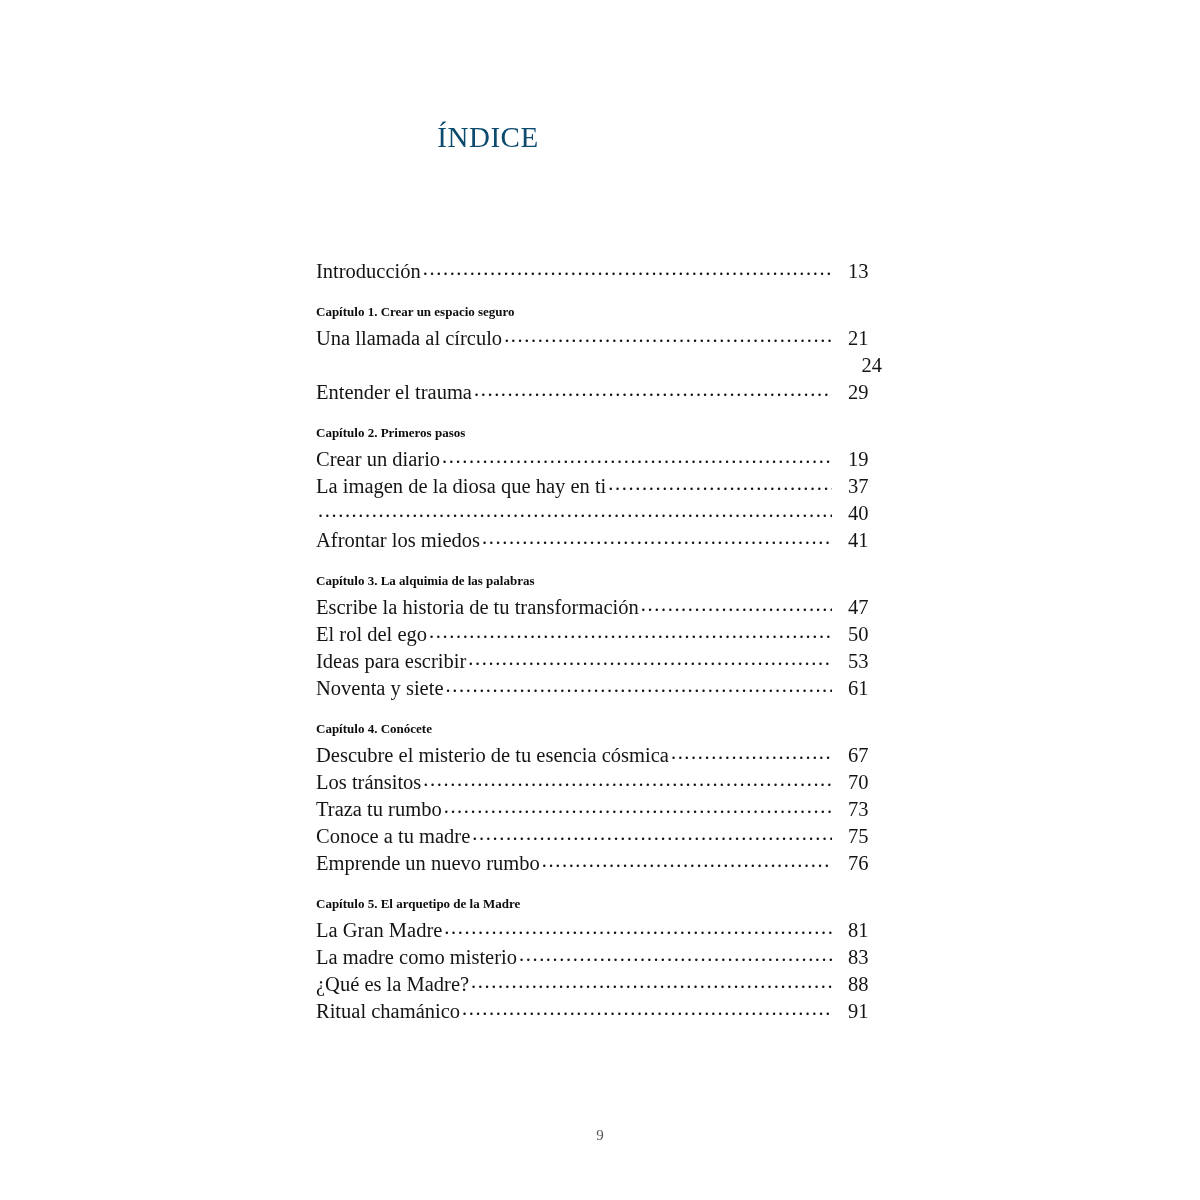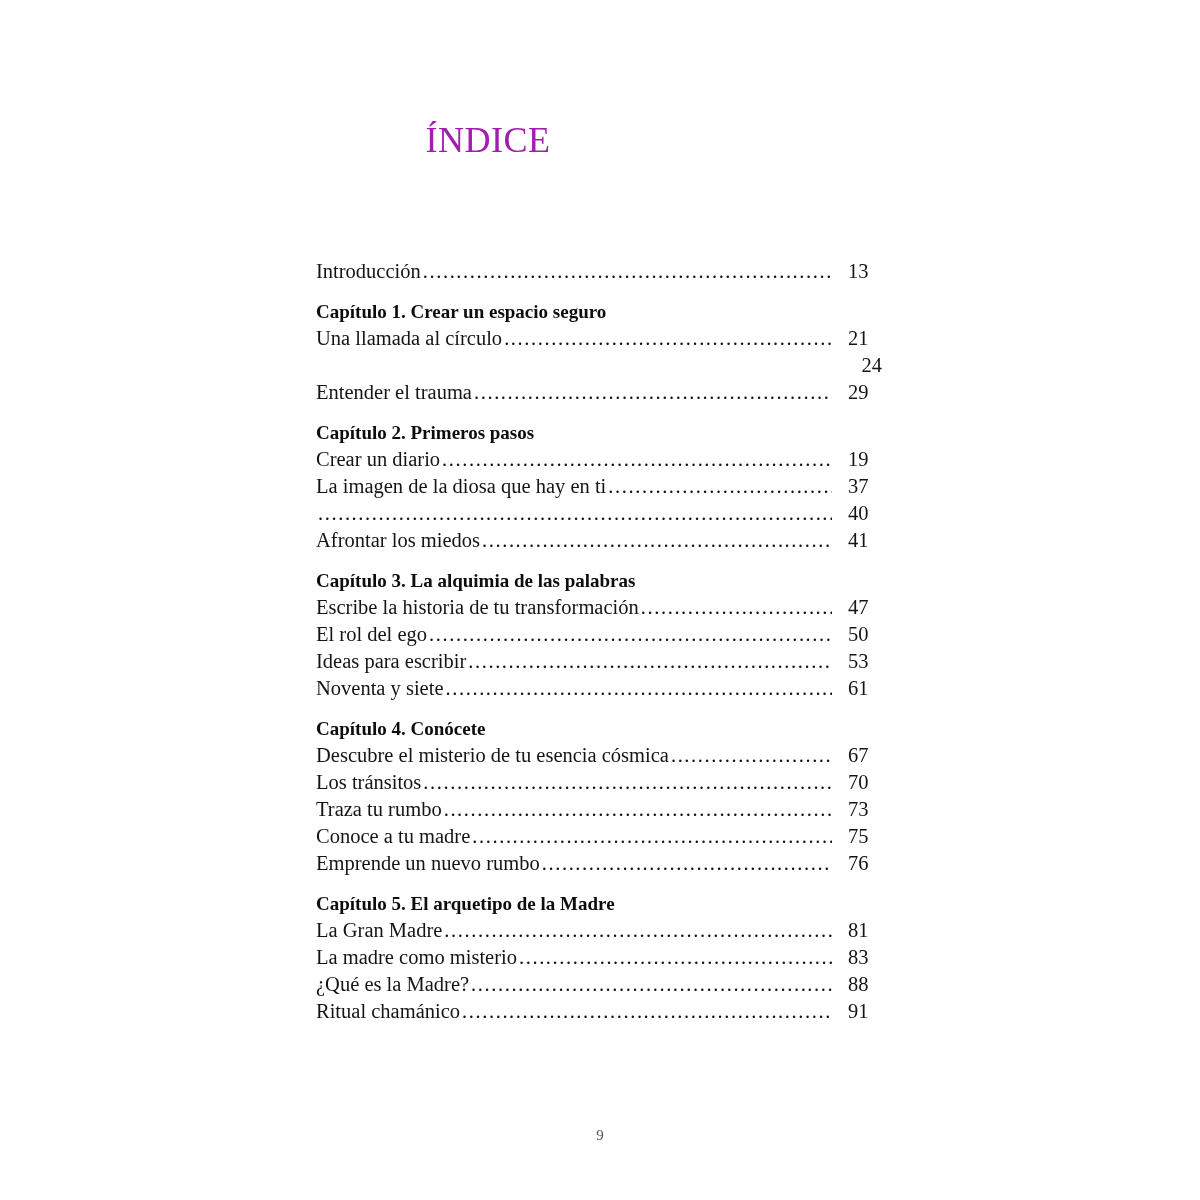--- a/index.html
+++ b/index.html
@@ -24,25 +24,25 @@
     box-sizing: border-box;
   }
 
   
   .page-title {
     position: absolute;
     top: 122px;
     left: 0;
     width: 976px;
     text-align: center;
-    font-size: 36px;
+    font-size: 29px;
     font-weight: 400;
     letter-spacing: 0.5px;
     line-height: 1.05;
-    color: #a21caf;
+    color: #0c4a6e;
     margin: 0;
   }
 
   
   .toc {
     position: absolute;
     top: 258px;
     left: 316px;
     width: 566px;   
   }
@@ -50,30 +50,30 @@
   .toc-section {
     margin: 0;
     padding: 0;
   }
   
   .toc-section + .toc-section {
     margin-top: 13px;
   }
 
   .chapter-heading {
-    font-size: 19px;
+    font-size: 13px;
     font-weight: 700;
     line-height: 27px;
     color: #0d0d0d;
     white-space: nowrap;
   }
 
   .toc-entry {
     display: flex;
-    align-items: center;
+    align-items: flex-start;
     font-size: 20.5px;
     font-weight: 400;
     line-height: 27px;
     color: #141414;
   }
 
   .entry-title {
     white-space: nowrap;
     flex: 0 0 auto;
   }

